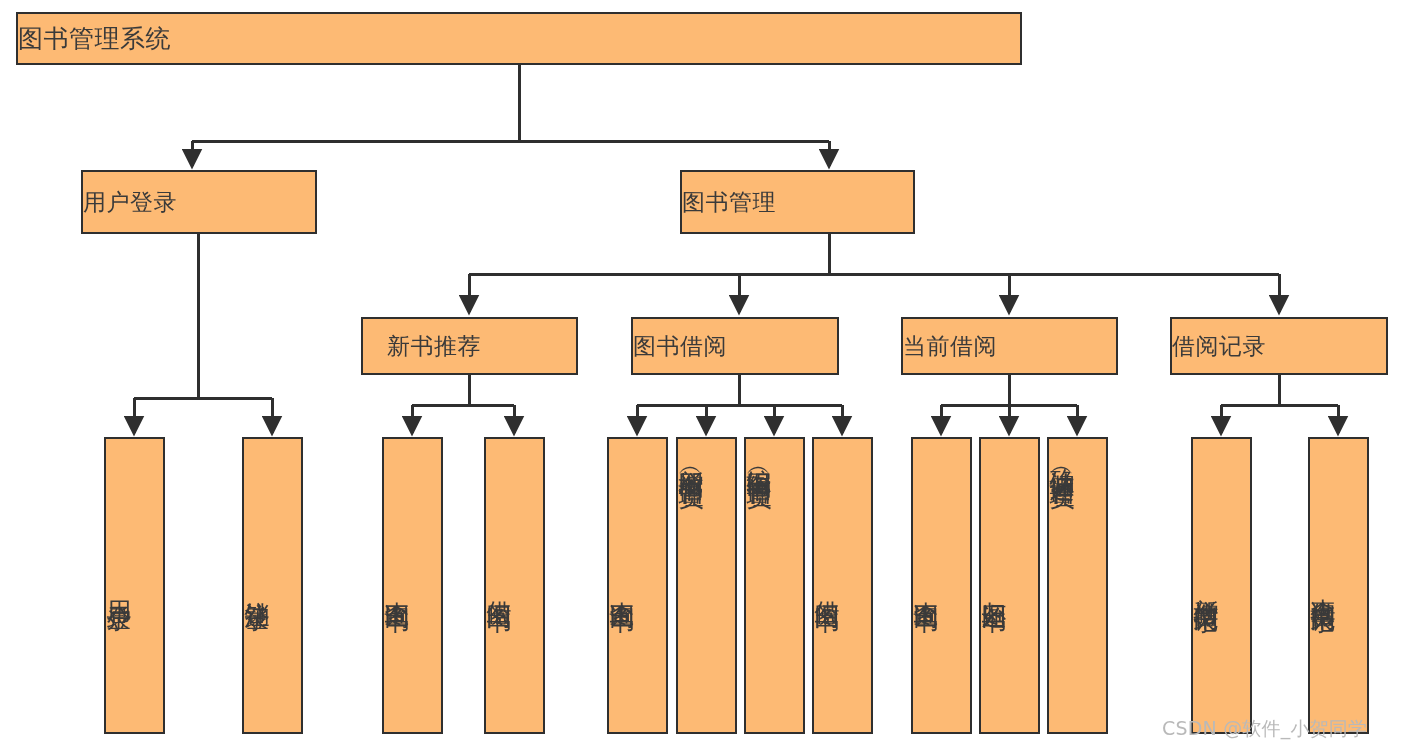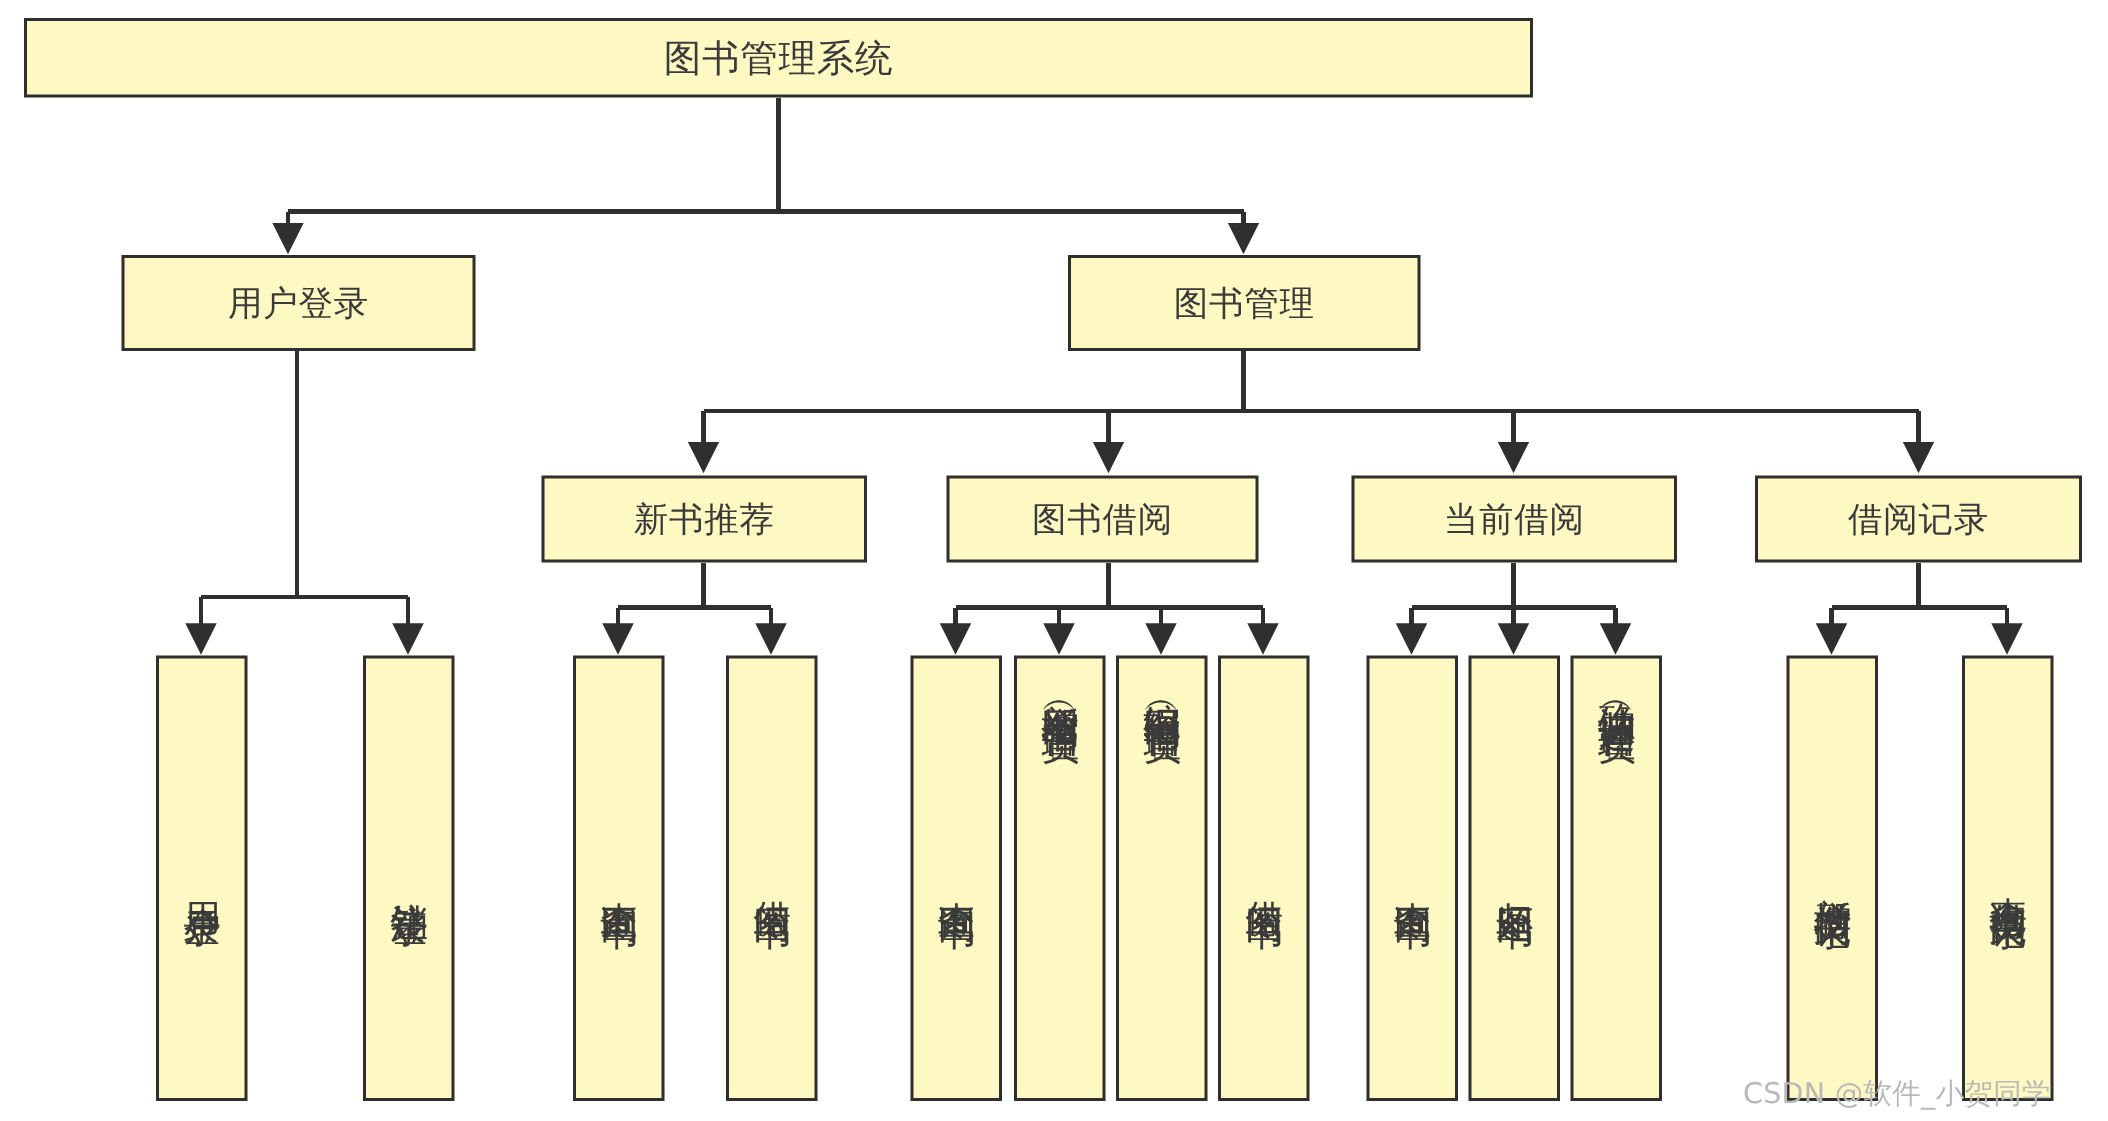--- a/index.html
+++ b/index.html
@@ -18,25 +18,25 @@
   #edge-layer{
     position:absolute;
     left:0; top:0;
     width:1405px;
     height:747px;
     pointer-events:none;
   }
   .node{
     position:absolute;
     box-sizing:border-box;
-    background:#fef9c3;
+    background:#fdba74;
     border:2.5px solid #2f2f2f;
     display:flex;
     align-items:center;
-    justify-content:center;
+    justify-content:flex-start;
     z-index:2;
   }
   .node .label{
     color:#3a3a3a;
     letter-spacing:0.02em;
     text-align:center;
     white-space:nowrap;
   }
   
   .node-root .label{ font-size:25px; }
@@ -129,25 +129,25 @@
   </svg>
 
   <div class="node node-root" style="left:16px; top:12px; width:1006px; height:53px;">
     <span class="label">图书管理系统</span>
   </div>
 
   <div class="node node-l1" style="left:81px; top:170px; width:236px; height:64px;">
     <span class="label">用户登录</span>
   </div>
 
-  <div class="node node-l1" style="left:712px; top:170px; width:235px; height:64px;">
+  <div class="node node-l1" style="left:680px; top:170px; width:235px; height:64px;">
     <span class="label">图书管理</span>
   </div>
 
-  <div class="node node-l2" style="left:361px; top:317px; width:217px; height:58px;">
+  <div class="node node-l2" style="left:361px; top:317px; width:217px; height:58px;padding-left:24px;">
     <span class="label">新书推荐</span>
   </div>
 
   <div class="node node-l2" style="left:631px; top:317px; width:208px; height:58px;">
     <span class="label">图书借阅</span>
   </div>
 
   <div class="node node-l2" style="left:1170px; top:317px; width:218px; height:58px;">
     <span class="label">借阅记录</span>
   </div>

